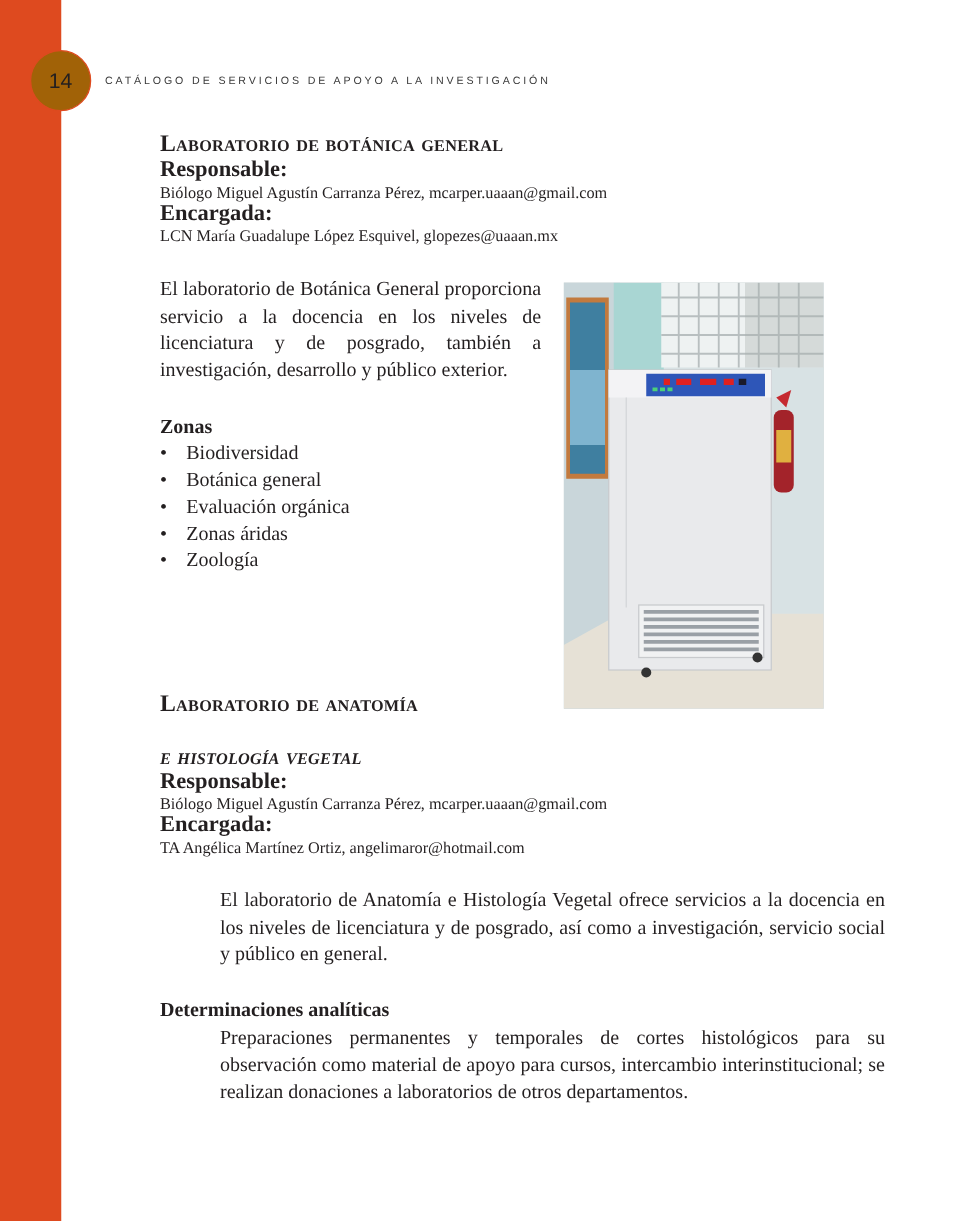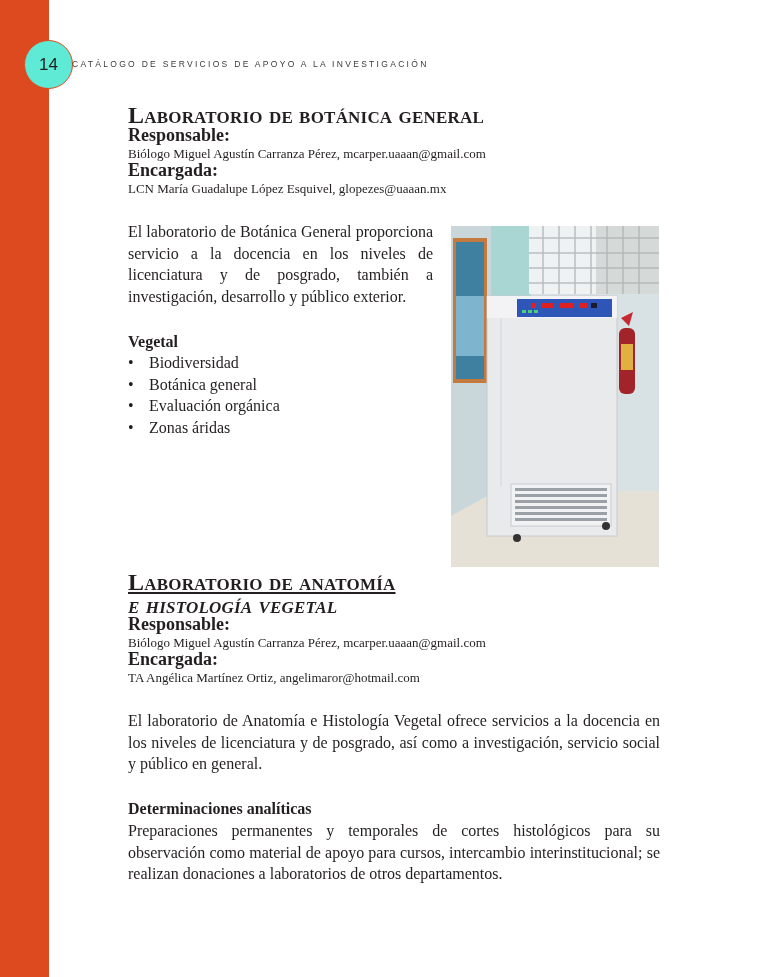--- a/index.html
+++ b/index.html
@@ -2,40 +2,40 @@
 <html><head>
   <meta charset="utf-8">
   <style>
     * { margin: 0; padding: 0; box-sizing: border-box; }
     html, body { width: 765px; height: 977px; background: #ffffff; overflow: hidden; }
     body { position: relative; font-family: "Liberation Serif", "DejaVu Serif", serif; color: #231f20; }
 
     .side-bar { position: absolute; left: 0; top: 0; width: 49px; height: 977px; background: #de4a1f; }
     .page-num-circle {
       position: absolute; left: 24px; top: 40px; width: 49px; height: 49px;
-      border-radius: 50%; background: #5eead4; border: 1.5px solid #de4a1f;
+      border-radius: 50%; background: #a16207; border: 1.5px solid #de4a1f;
       display: flex; align-items: center; justify-content: center;
       font-family: "Liberation Sans", "DejaVu Sans", sans-serif; font-size: 17px; color: #231f20;
     }
     .running-head {
-      position: absolute; left: 72px; top: 59px;
+      position: absolute; left: 84px; top: 59px;
       font-family: "Liberation Sans", "DejaVu Sans", sans-serif; font-size: 8.5px;
       letter-spacing: 2.3px; color: #3a3a3a;
     }
 
     .section-title {
-      position: absolute; left: 128px; font-size: 24px; font-weight: bold;
+      position: absolute; left: 128px; font-size: 19px; font-weight: bold;
       font-variant: small-caps; letter-spacing: 0.2px; color: #231f20; line-height: 23px;
     }
     .label { position: absolute; left: 128px; font-size: 18px; font-weight: bold; line-height: 17px; }
     .meta { position: absolute; left: 128px; font-size: 13px; line-height: 17px; }
 
     .para { position: absolute; left: 128px; font-size: 16px; line-height: 21.5px; }
     .para.narrow { width: 305px; text-align: justify; hyphens: auto; }
-    .para.wide { width: 532px; text-align: justify; }
+    .para.wide { width: 532px; text-align: justify; margin-left: 48px; }
 
     .subhead { position: absolute; left: 128px; font-size: 16px; font-weight: bold; line-height: 21px; }
 
     .course-list { position: absolute; left: 128px; top: 352px; list-style: none; font-size: 16px; line-height: 21.6px; }
     .course-list li { position: relative; padding-left: 21px; }
     .course-list li::before { content: "•"; position: absolute; left: 0; top: 0; }
 
     .photo {
       position: absolute; left: 451px; top: 226px; width: 208px; height: 341px;
       overflow: hidden; background: #cfd8d8;
@@ -49,26 +49,27 @@
 <div class="running-head">CATÁLOGO DE SERVICIOS DE APOYO A LA INVESTIGACIÓN</div>
 
 <div class="section-title" style="top:104px;">Laboratorio de botánica general</div>
 <div class="label" style="top:127px;">Responsable:</div>
 <div class="meta" style="top:145px;">Biólogo Miguel Agustín Carranza Pérez, mcarper.uaaan@gmail.com</div>
 <div class="label" style="top:162px;">Encargada:</div>
 <div class="meta" style="top:180px;">LCN María Guadalupe López Esquivel, glopezes@uaaan.mx</div>
 
 <div class="para narrow" style="top:221px;">El laboratorio de Botánica General proporciona servicio a la docencia en los niveles de licenciatura y de posgrado, también a investigación, desarrollo y público exterior.</div>
 
-<div class="subhead" style="top:331px;">Vegetal</div>
+<div class="subhead" style="top:331px;">Zonas</div>
 <ul class="course-list">
   <li>Biodiversidad</li>
   <li>Botánica general</li>
   <li>Evaluación orgánica</li>
   <li>Zonas áridas</li>
+  <li>Zoología</li>
 </ul>
 
 <div class="photo" title="Cámara de crecimiento / incubadora blanca con panel de control azul junto a un extintor">
   <svg width="208" height="341" viewBox="0 0 208 341" xmlns="http://www.w3.org/2000/svg">
 
     <rect x="0" y="0" width="208" height="341" fill="#d8e2e4"></rect>
     <rect x="0" y="0" width="45" height="341" fill="#c9d6da"></rect>
 
     <rect x="40" y="0" width="40" height="70" fill="#a9d6d3"></rect>
 
@@ -121,21 +122,21 @@
 
     <circle cx="66" cy="312" r="4" fill="#333"></circle>
     <circle cx="155" cy="300" r="4" fill="#333"></circle>
 
     <rect x="168" y="102" width="16" height="66" rx="6" fill="#a3232a"></rect>
     <rect x="170" y="118" width="12" height="26" fill="#e0b040"></rect>
     <polygon points="170,92 182,86 178,100" fill="#c52a30"></polygon>
   </svg>
 </div>
 
-<div class="section-title" style="top:571px;text-decoration:underline;">Laboratorio de anatomía</div>
+<div class="section-title" style="top:552px;">Laboratorio de anatomía</div>
 <div class="section-title" style="top:594px;font-style:italic;">e histología vegetal</div>
 <div class="label" style="top:616px;">Responsable:</div>
 <div class="meta" style="top:634px;">Biólogo Miguel Agustín Carranza Pérez, mcarper.uaaan@gmail.com</div>
 <div class="label" style="top:651px;">Encargada:</div>
 <div class="meta" style="top:669px;">TA Angélica Martínez Ortiz, angelimaror@hotmail.com</div>
 
 <div class="para wide" style="top:710px;">El laboratorio de Anatomía e Histología Vegetal ofrece servicios a la docencia en los niveles de licenciatura y de posgrado, así como a investigación, servicio social y público en general.</div>
 
 <div class="subhead" style="top:798px;text-align:right;">Determinaciones analíticas</div>
 <div class="para wide" style="top:820px;">Preparaciones permanentes y temporales de cortes histológicos para su observación como material de apoyo para cursos, intercambio interinstitucional; se realizan donaciones a laboratorios de otros departamentos.</div>

